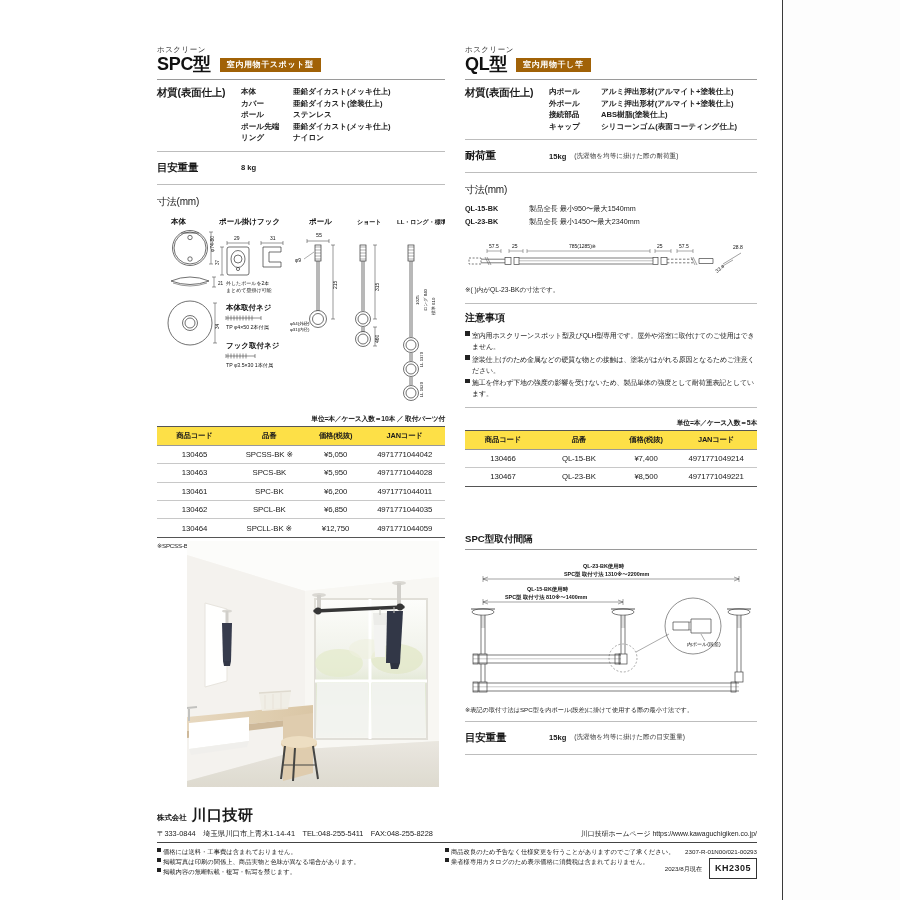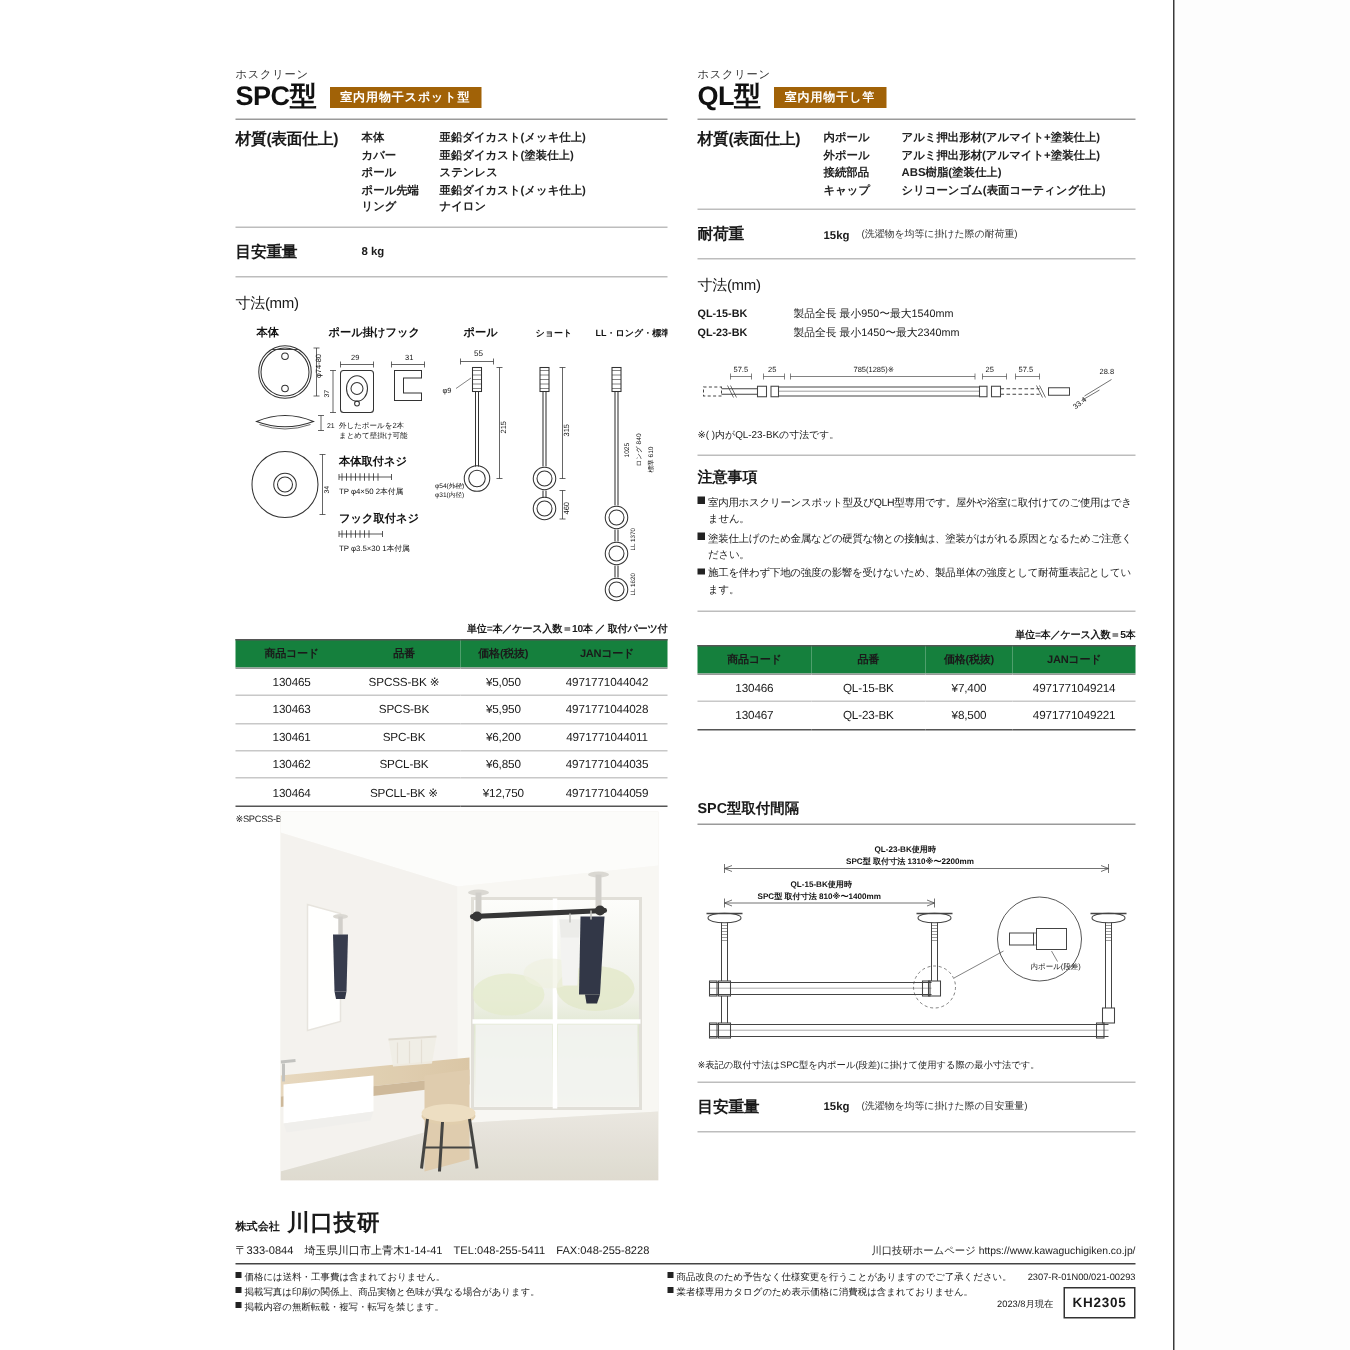--- a/index.html
+++ b/index.html
@@ -49,21 +49,21 @@
 
   .sectiontitle{font-size:10px;font-weight:normal;margin:10px 0 6px 0;letter-spacing:-.2px;}
 
   
   .draw{width:100%;display:block;}
 
   
   .tbl-unit{font-size:6.8px;font-weight:bold;text-align:right;margin:0 0 2px 0;letter-spacing:-.2px;}
   table.price{border-collapse:collapse;width:100%;font-size:7.6px;}
   table.price thead th{
-    background:#15803d;font-weight:bold;padding:4px 2px;text-align:center;
+    background:#fde047;font-weight:bold;padding:4px 2px;text-align:center;
     border-top:1.6px solid #555;border-bottom:1px solid #999;font-size:7.4px;letter-spacing:-.2px;
   }
   table.price tbody td{
     padding:4.2px 2px;text-align:center;border-bottom:1px solid #c8c8c8;font-size:7.8px;letter-spacing:-.1px;
   }
   table.price tbody tr:last-child td{border-bottom:1.4px solid #555;}
   table.price td.code{width:26%;}
   table.price td.part{width:26%;}
   table.price td.price{width:20%;}
   table.price td.jan{width:28%;}

